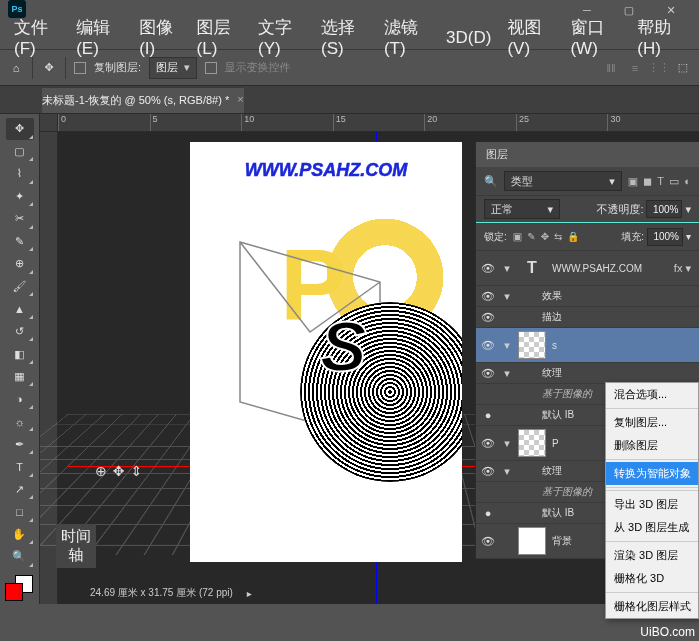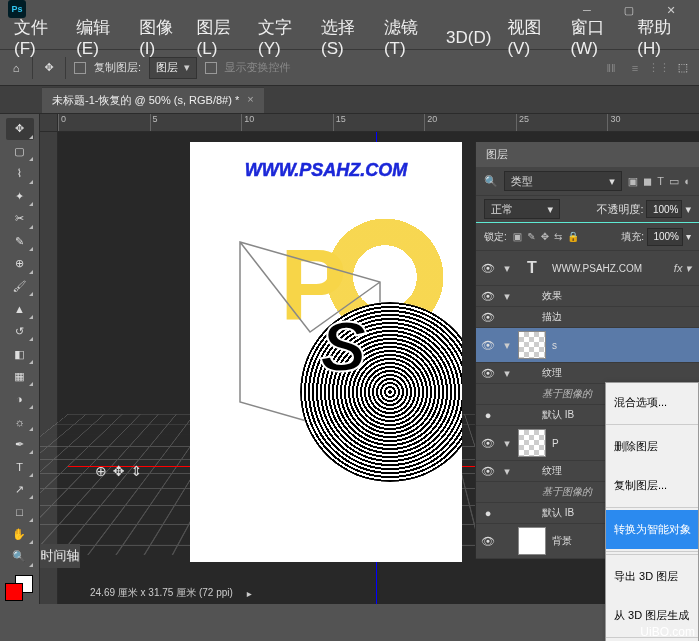--- a/index.html
+++ b/index.html
@@ -10,21 +10,21 @@
 .win-btn{width:40px;height:20px;display:flex;align-items:center;justify-content:center;color:#ccc;cursor:pointer}
 .menubar{height:24px;background:#535353;display:flex;align-items:center;padding:0 8px;gap:4px;border-bottom:1px solid #383838}
 .menu-item{padding:3px 6px;color:#eee;cursor:pointer;font-size:17px}
 .optbar{height:36px;background:#535353;display:flex;align-items:center;padding:0 8px;gap:8px;border-bottom:1px solid #2b2b2b}
 .opt-icon{width:16px;height:16px;display:flex;align-items:center;justify-content:center;color:#ddd;cursor:pointer}
 .opt-sep{width:1px;height:22px;background:#3a3a3a}
 .chk{width:12px;height:12px;border:1px solid #999;display:inline-block;cursor:pointer}
 .dropdown{background:#454545;border:1px solid #333;height:22px;display:flex;align-items:center;padding:0 6px;gap:6px;color:#eee;cursor:pointer;font-size:11px}
 .dropdown::after{content:"▾";color:#ccc}
 .tabstrip{height:28px;background:#3f3f3f;display:flex;align-items:flex-end;padding-left:42px;border-bottom:1px solid #2b2b2b}
-.doc-tab{background:#535353;padding:5px 10px;font-size:11px;color:#eee;display:flex;gap:8px;border-top:1px solid #3a3a3a;cursor:pointer}
+.doc-tab{background:#535353;padding:5px 0;font-size:11px;color:#eee;display:flex;gap:8px;border-top:1px solid #3a3a3a;cursor:pointer}
 .doc-tab .x{color:#aaa;cursor:pointer}
 .main{display:flex;height:490px}
 .toolbar{width:40px;background:#535353;display:flex;flex-direction:column;align-items:center;padding-top:4px;gap:1px;border-right:1px solid #2b2b2b}
 .tool{width:28px;height:22px;display:flex;align-items:center;justify-content:center;color:#ddd;cursor:pointer;position:relative;border-radius:2px}
 .tool.active{background:#3a3a3a}
 .tool .corner{position:absolute;bottom:1px;right:1px;width:0;height:0;border-style:solid;border-width:0 0 4px 4px;border-color:transparent transparent #bbb transparent}
 .swatches{margin-top:6px;position:relative;width:30px;height:30px}
 .fg{position:absolute;top:8px;left:0;width:18px;height:18px;background:#f00;border:1px solid #000;cursor:pointer}
 .bg{position:absolute;top:0;left:10px;width:18px;height:18px;background:#fff;border:1px solid #000;cursor:pointer}
 .canvas-area{flex:1;background:#282828;position:relative;overflow:hidden}
@@ -37,21 +37,21 @@
 .grid3d{position:absolute;top:300px;left:28px;right:0;height:170px;background:repeating-linear-gradient(to right,#888 0,#888 1px,transparent 1px,transparent 18px),repeating-linear-gradient(to bottom,#888 0,#888 1px,transparent 1px,transparent 18px);opacity:.4;transform:perspective(400px) rotateX(58deg);transform-origin:top center}
 .guide-h{position:absolute;left:28px;right:0;height:1px;background:#f00}
 .guide-v{position:absolute;top:18px;bottom:0;width:1px;background:#00f}
 .axis-icons{position:absolute;top:349px;left:55px;display:flex;gap:6px;color:#ddd;font-size:14px}
 .yellow-ring{position:absolute;top:60px;left:120px;width:150px;height:150px;border-radius:50%;background:radial-gradient(circle,transparent 30%,#f7d548 30%,#f7d548 55%,transparent 55%);opacity:.95}
 .letter-p{position:absolute;top:85px;left:90px;font-size:100px;font-weight:900;color:#f7d548;font-family:Arial Black,sans-serif}
 .swirl{position:absolute;top:160px;left:110px;width:180px;height:180px;border-radius:50%;background:repeating-radial-gradient(circle,#000 0,#000 2px,#fff 2px,#fff 4px)}
 .letter-s{position:absolute;top:165px;left:130px;font-size:70px;font-weight:900;color:#000;-webkit-text-stroke:2px #fff;font-style:italic}
 .envelope{position:absolute;top:80px;left:30px;width:180px;height:240px}
 .statusbar{position:absolute;left:42px;bottom:0;height:22px;display:flex;align-items:center;padding:0 8px;gap:14px;color:#ccc;font-size:10px}
-.timeline-btn{position:absolute;left:0;bottom:24px;width:40px;color:#eee;text-align:center;font-size:13px;padding:3px 0;background:#454545;cursor:pointer}
+.timeline-btn{position:absolute;left:16px;bottom:24px;width:40px;color:#eee;text-align:center;font-size:15px;padding:3px 0;background:#454545;cursor:pointer}
 .panels{position:absolute;top:142px;right:0;width:224px;background:#454545;border-left:1px solid #2b2b2b;display:flex;flex-direction:column}
 .panel-tab{background:#535353;padding:5px 10px;font-size:11px;display:flex;align-items:center}
 .panel-row{display:flex;align-items:center;gap:6px;padding:4px 8px;height:28px;font-size:11px}
 .filter-dd{flex:1;background:#3a3a3a;border:1px solid #2a2a2a;height:20px;display:flex;align-items:center;padding:0 6px;cursor:pointer}
 .pill-icons{display:flex;gap:5px;color:#bbb}
 .pill-icons span{cursor:pointer}
 .blend-row{border-top:1px solid #3a3a3a;border-bottom:1px solid #5eead4}
 .blend-dd{width:76px;background:#3a3a3a;border:1px solid #2a2a2a;height:20px;display:flex;align-items:center;padding:0 6px;cursor:pointer;justify-content:space-between}
 .pct{display:flex;align-items:center;gap:3px}
 .pct input{width:36px;height:18px;background:#3a3a3a;border:1px solid #2a2a2a;color:#eee;font-size:10px;text-align:right;padding-right:3px}
@@ -60,23 +60,23 @@
 .layer{display:flex;align-items:center;padding:3px 4px;gap:6px;min-height:30px;border-bottom:1px solid #3a3a3a;cursor:pointer}
 .layer.sel{background:#5a7aa8}
 .eye{width:16px;text-align:center;cursor:pointer;color:#ddd}
 .caret{width:10px;text-align:center;color:#ccc;cursor:pointer}
 .thumb{width:28px;height:28px;background:#fff;border:1px solid #888;flex-shrink:0}
 .thumb.checker{background:conic-gradient(#ccc 25%,#fff 0 50%,#ccc 0 75%,#fff 0) 0 0/10px 10px}
 .thumb.txt{background:#454545;border:none;display:flex;align-items:center;justify-content:center;font-size:16px;font-weight:bold;color:#ddd}
 .layer-name{font-size:10px;flex:1}
 .sub{padding-left:24px;font-size:10px}
 .sub2{padding-left:40px;font-size:10px}
-.fx{font-style:italic;color:#ccc;margin-left:auto;padding-right:4px}
+.fx{color:#ccc;margin-left:auto;padding-right:4px}
 .ctx-menu{position:absolute;top:382px;right:0;width:94px;background:#f0f0f0;border:1px solid #999;box-shadow:2px 2px 6px rgba(0,0,0,.4);font-size:11px;color:#000}
-.ctx-item{padding:12px 8px;cursor:pointer;white-space:nowrap;overflow:hidden}
+.ctx-item{padding:4px 8px;cursor:pointer;white-space:nowrap;overflow:hidden}
 .ctx-item.hl{background:#2b8aef;color:#fff}
 .ctx-sep{height:1px;background:#ccc;margin:2px 0}
 .uibo{position:absolute;bottom:2px;right:4px;color:#fff;font-size:12px;font-weight:500}
 </style>
 </head>
 <body>
 
 <div class="titlebar">
   <div class="ps-logo">Ps</div>
   <div class="win-controls">
@@ -300,22 +300,22 @@
         <span class="caret" style="visibility:hidden">▾</span>
         <div class="thumb"></div>
         <span class="layer-name">背景</span>
       </div>
     </div>
 </div>
 
 <div class="ctx-menu" id="ctxmenu">
     <div class="ctx-item">混合选项...</div>
     <div class="ctx-sep"></div>
+    <div class="ctx-item">复制图层...</div>
     <div class="ctx-item">删除图层</div>
-    <div class="ctx-item">复制图层...</div>
     <div class="ctx-sep"></div>
     <div class="ctx-item hl">转换为智能对象</div>
     <div class="ctx-sep"></div>
     <div class="ctx-sep"></div>
     <div class="ctx-item">导出 3D 图层</div>
     <div class="ctx-item">从 3D 图层生成</div>
     <div class="ctx-sep"></div>
     <div class="ctx-item">渲染 3D 图层</div>
     <div class="ctx-item">栅格化 3D</div>
     <div class="ctx-sep"></div>

